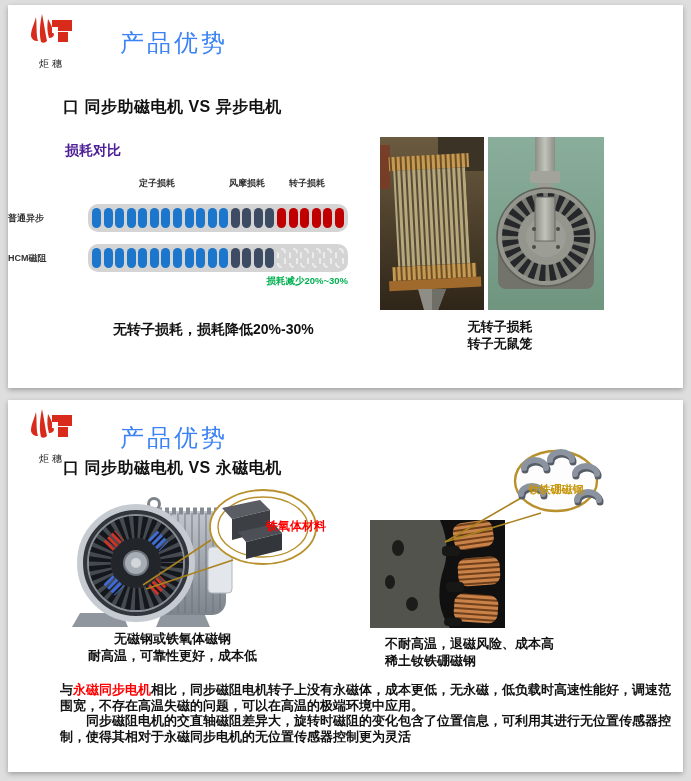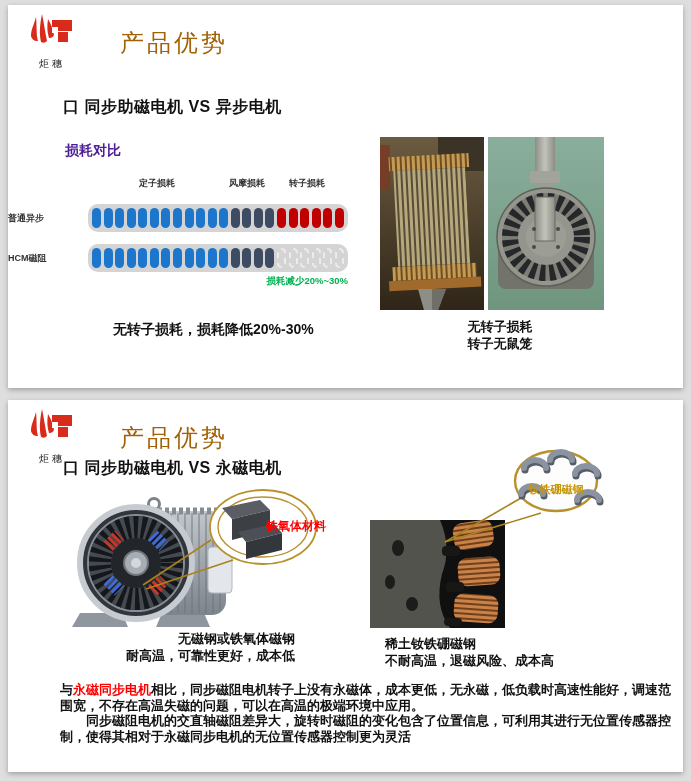--- a/index.html
+++ b/index.html
@@ -16,21 +16,21 @@
   }
   #slide1{top:5px;height:383px;}
   #slide2{top:400px;height:372px;}
 
   
   .logo{position:absolute;left:20px;top:8px;width:48px;text-align:center;}
   .logo-text{font-size:10px;font-weight:400;color:#222;letter-spacing:3px;margin-top:4px;}
   .slide-title{
     position:absolute;left:112px;top:22px;margin:0;
     font-family:"Liberation Serif","DejaVu Serif",serif;
-    font-size:24px;font-weight:400;color:#a16207;letter-spacing:3px;
+    font-size:24px;font-weight:400;color:#3b82f6;letter-spacing:3px;
   }
   .heading{
     position:absolute;left:55px;margin:0;
     font-size:16px;font-weight:700;color:#111;letter-spacing:.5px;
   }
   #slide1 .heading{top:92px;}
   #slide2 .heading{top:58px;}
 
   
   .chart-title{position:absolute;left:57px;top:137px;font-size:14px;font-weight:700;color:#4c1d95;}
@@ -58,21 +58,21 @@
   #photo-windings{position:absolute;left:362px;top:120px;width:135px;height:108px;}
   #callout-overlay{position:absolute;left:0;top:0;width:675px;height:372px;pointer-events:none;}
   .callout-label-ndfeb{
     position:absolute;left:516px;top:84px;width:64px;text-align:center;
     font-size:11px;font-weight:700;color:#c8960a;line-height:11.5px;
   }
   .callout-label-ferrite{
     position:absolute;left:258px;top:118px;white-space:nowrap;
     font-size:12px;font-weight:700;color:#ff0000;
   }
-  .caption-left{position:absolute;left:42px;top:230px;width:245px;text-align:right;
+  .caption-left{position:absolute;left:42px;top:230px;width:245px;text-align:center;
     font-size:13px;font-weight:700;color:#111;line-height:17px;}
   .caption-right{position:absolute;left:377px;top:235px;font-size:13px;font-weight:700;color:#111;line-height:17px;}
   .body-text{position:absolute;left:52px;top:282px;width:620px;font-size:13px;font-weight:700;color:#111;line-height:15.5px;}
   .body-text p{margin:0;}
   .body-text p+p{text-indent:2em;}
   .red-em{color:#ff0000;}
 </style>
 </head>
 <body>
 
@@ -331,22 +331,22 @@
     </svg>
 
     <div class="callout-label-ndfeb">钕铁硼磁钢</div>
     <div class="callout-label-ferrite">铁氧体材料</div>
 
     <div class="caption-left">
       <div>无磁钢或铁氧体磁钢</div>
       <div>耐高温，可靠性更好，成本低</div>
     </div>
     <div class="caption-right">
+      <div>不耐高温，退磁风险、成本高</div>
       <div>稀土钕铁硼磁钢</div>
-      <div>不耐高温，退磁风险、成本高</div>
     </div>
 
     <div class="body-text">
       <p><span>与</span><span class="red-em">永磁同步电机</span><span>相比，同步磁阻电机转子上没有永磁体，成本更低，无永磁，低负载时高速性能好，调速范围宽，不存在高温失磁的问题，可以在高温的极端环境中应用。</span></p>
       <p>同步磁阻电机的交直轴磁阻差异大，旋转时磁阻的变化包含了位置信息，可利用其进行无位置传感器控制，使得其相对于永磁同步电机的无位置传感器控制更为灵活</p>
     </div>
   </section>
 </div>
 
 </body></html>

